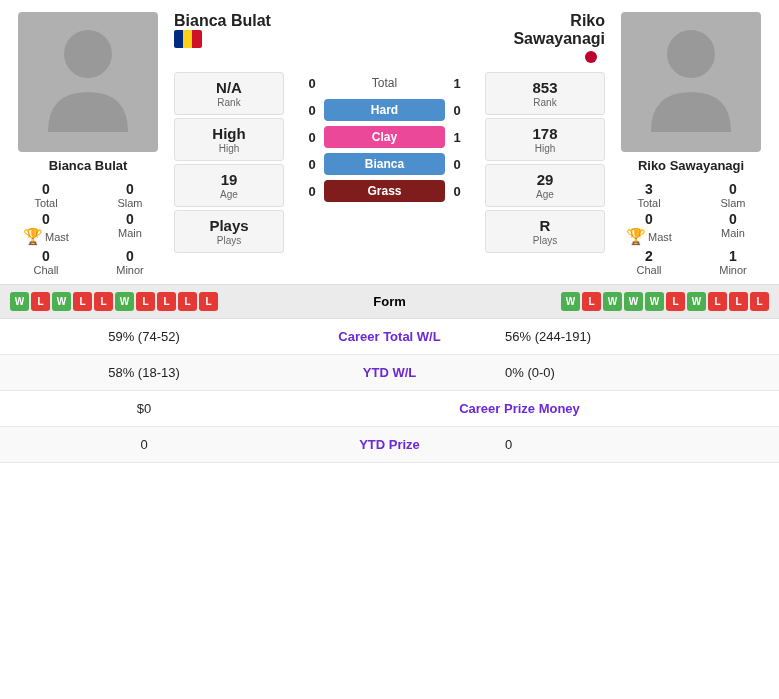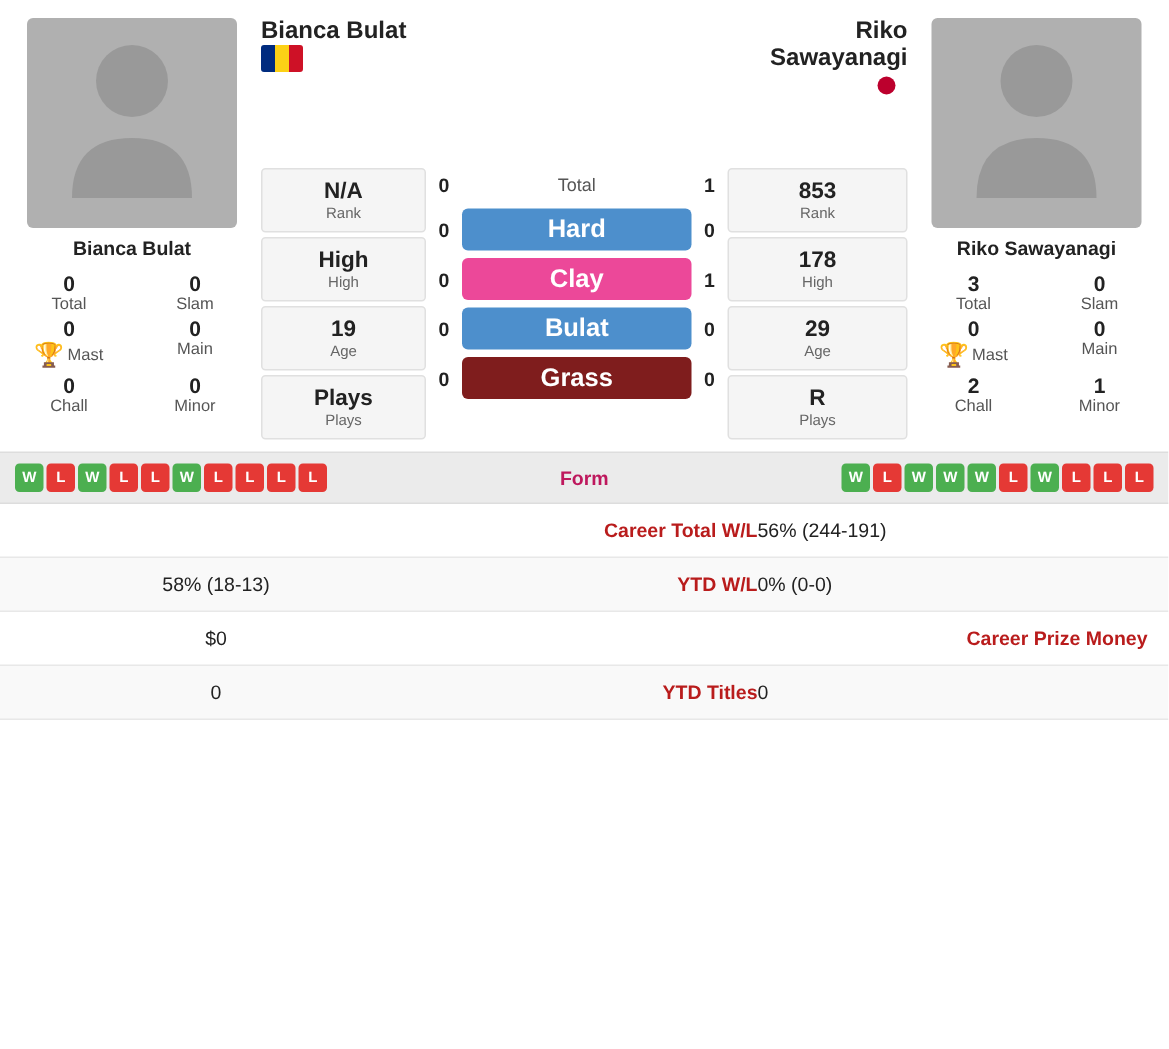--- a/index.html
+++ b/index.html
@@ -134,22 +134,21 @@
       font-size: 16px;
       font-weight: 700;
     }
 
     .player-title.right {
       text-align: right;
     }
 
     .surfaces-and-stats {
       display: flex;
-      gap: 0;
-      margin-top: 40px;
+      gap: 16px;
     }
 
     .surfaces-col {
       flex: 1;
     }
 
     .surface-line {
       display: flex;
       align-items: center;
       margin-bottom: 5px;
@@ -161,21 +160,21 @@
       font-size: 13px;
       font-weight: 600;
     }
 
     .surface-tag {
       flex: 1;
       text-align: center;
       padding: 4px 0;
       border-radius: 4px;
       color: #fff;
-      font-size: 17px;
+      font-size: 12px;
       font-weight: 600;
     }
 
     .tag-hard { background: #4d8fcc; }
     .tag-clay { background: #ec4899; }
     .tag-indoor { background: #4d8fcc; }
     .tag-grass { background: #7f1d1d; }
 
     .middle-left-stats {
       width: 110px;
@@ -250,21 +249,21 @@
       display: flex;
       gap: 2px;
       width: 260px;
     }
 
     .form-center {
       flex: 1;
       text-align: center;
       font-size: 13px;
       font-weight: 700;
-      color: #be185d;
+      color: #000000;
     }
 
     .form-badges-right {
       display: flex;
       gap: 2px;
       width: 260px;
       justify-content: flex-end;
     }
 
     .fb {
@@ -294,24 +293,24 @@
     }
 
     .data-left {
       width: 260px;
       text-align: center;
       font-size: 13px;
     }
 
     .data-center {
       flex: 1;
-      text-align: right;
+      text-align: center;
       font-weight: 700;
       font-size: 13px;
-      color: #b91c1c;
+      color: #6d28d9;
     }
 
     .data-right {
       width: 260px;
       text-align: left;
       font-size: 13px;
     }
   </style>
 </head>
 <body>
@@ -412,21 +411,21 @@
           </div>
 
           <div class="surface-line">
             <div class="surface-num">0</div>
             <div class="surface-tag tag-clay">Clay</div>
             <div class="surface-num">1</div>
           </div>
 
           <div class="surface-line">
             <div class="surface-num">0</div>
-            <div class="surface-tag tag-indoor">Bulat</div>
+            <div class="surface-tag tag-indoor">Bianca</div>
             <div class="surface-num">0</div>
           </div>
 
           <div class="surface-line">
             <div class="surface-num">0</div>
             <div class="surface-tag tag-grass">Grass</div>
             <div class="surface-num">0</div>
           </div>
         </div>
 
@@ -518,34 +517,35 @@
           <div class="fb fb-l">L</div>
           <div class="fb fb-w">W</div>
           <div class="fb fb-l">L</div>
           <div class="fb fb-l">L</div>
           <div class="fb fb-l">L</div>
         </div>
     </div>
 
     <div id="career-stats-rows">
         <div class="data-row">
+      <div class="data-left">59% (74-52)</div>
       <div class="data-center">Career Total W/L</div>
       <div class="data-right">56% (244-191)</div>
     </div>
         <div class="data-row alt">
       <div class="data-left">58% (18-13)</div>
       <div class="data-center">YTD W/L</div>
       <div class="data-right">0% (0-0)</div>
     </div>
         <div class="data-row">
       <div class="data-left">$0</div>
       <div class="data-center">Career Prize Money</div>
     </div>
         <div class="data-row alt">
       <div class="data-left">0</div>
-      <div class="data-center">YTD Titles</div>
+      <div class="data-center">YTD Prize</div>
       <div class="data-right">0</div>
     </div>
       </div>
 
   </div>
 
 </div>
 
 </body></html>

